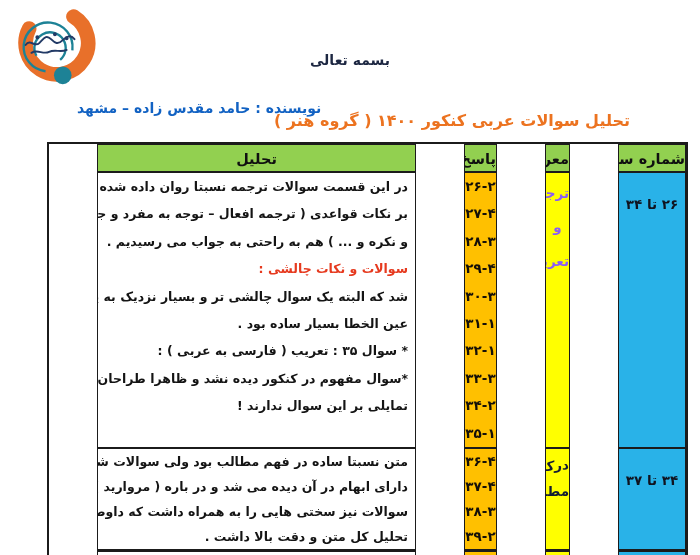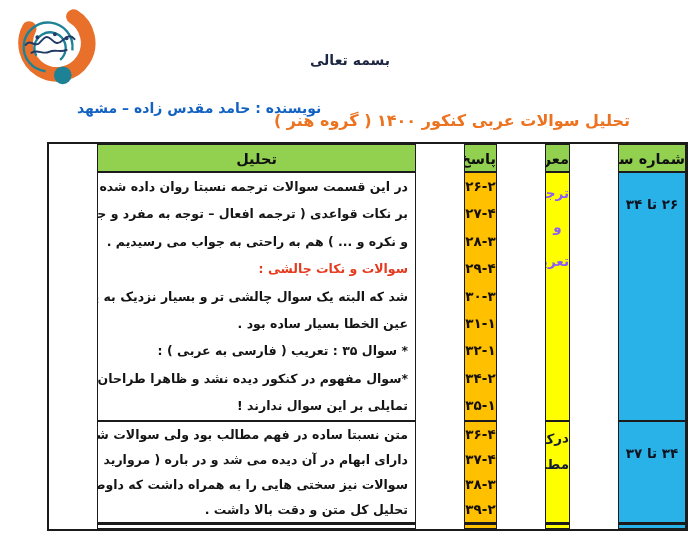--- a/index.html
+++ b/index.html
@@ -96,20 +96,21 @@
             <div class="tline">تعریب</div>
           </div>
           <div class="cell acell">
             <div class="aline">۲۶-۲</div>
             <div class="aline">۲۷-۴</div>
             <div class="aline">۲۸-۳</div>
             <div class="aline">۲۹-۴</div>
             <div class="aline">۳۰-۳</div>
             <div class="aline">۳۱-۱</div>
             <div class="aline">۳۲-۱</div>
+            <div class="aline">۳۳-۳</div>
             <div class="aline">۳۴-۲</div>
             <div class="aline">۳۵-۱</div>
           </div>
           <div class="cell ancell">
             <div class="aline">در این قسمت سوالات ترجمه نسبتا روان داده شده بود که با دقت</div>
             <div class="aline">بر نکات قواعدی ( ترجمه افعال – توجه به مفرد و جمع – معرفه</div>
             <div class="aline">و نکره و ... ) هم به راحتی به جواب می رسیدیم .</div>
             <div class="aline challenge">سوالات و نکات چالشی :</div>
             <div class="aline">شد که البته یک سوال چالشی تر و بسیار نزدیک به پاسخ بود.</div>
             <div class="aline">عین الخطا بسیار ساده بود .</div>

